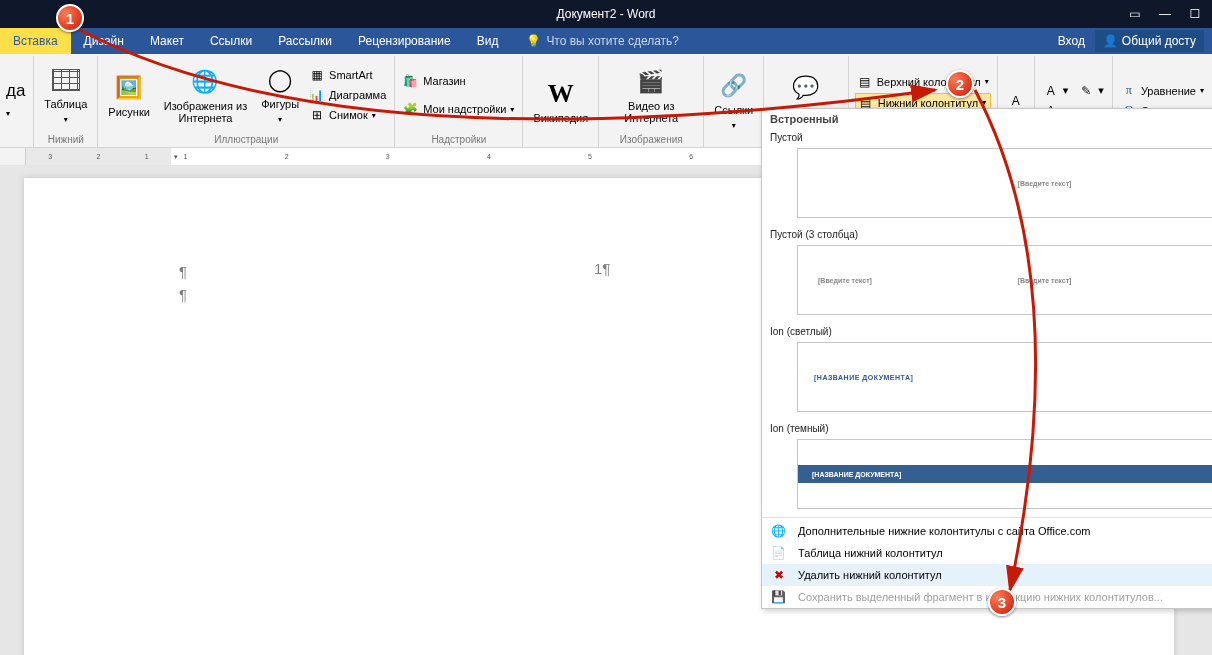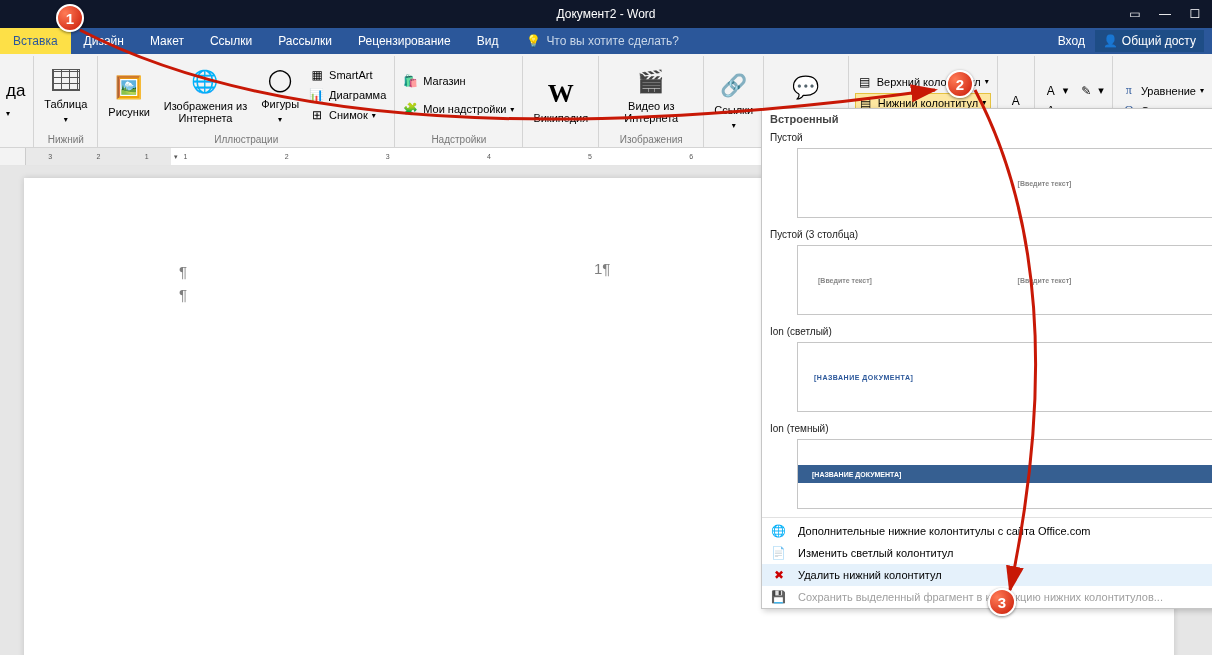--- a/index.html
+++ b/index.html
@@ -319,21 +319,21 @@
     </div>
   </div>
 
   <div class="fd-sep"></div>
   <div class="fd-item">
       <span class="icon">🌐</span>
       <span>Дополнительные нижние колонтитулы с сайта Office.com</span>
     </div>
   <div class="fd-item">
       <span class="icon">📄</span>
-      <span>Изменить светлый колонтитул</span>
+      <span>Таблица нижний колонтитул</span>
     </div>
   <div class="fd-item hover">
       <span class="icon" style="color:#c00">✖</span>
       <span>Удалить нижний колонтитул</span>
     </div>
   <div class="fd-item disabled">
       <span class="icon">💾</span>
       <span>Сохранить выделенный фрагмент в коллекцию нижних колонтитулов...</span>
     </div>
 </div>

